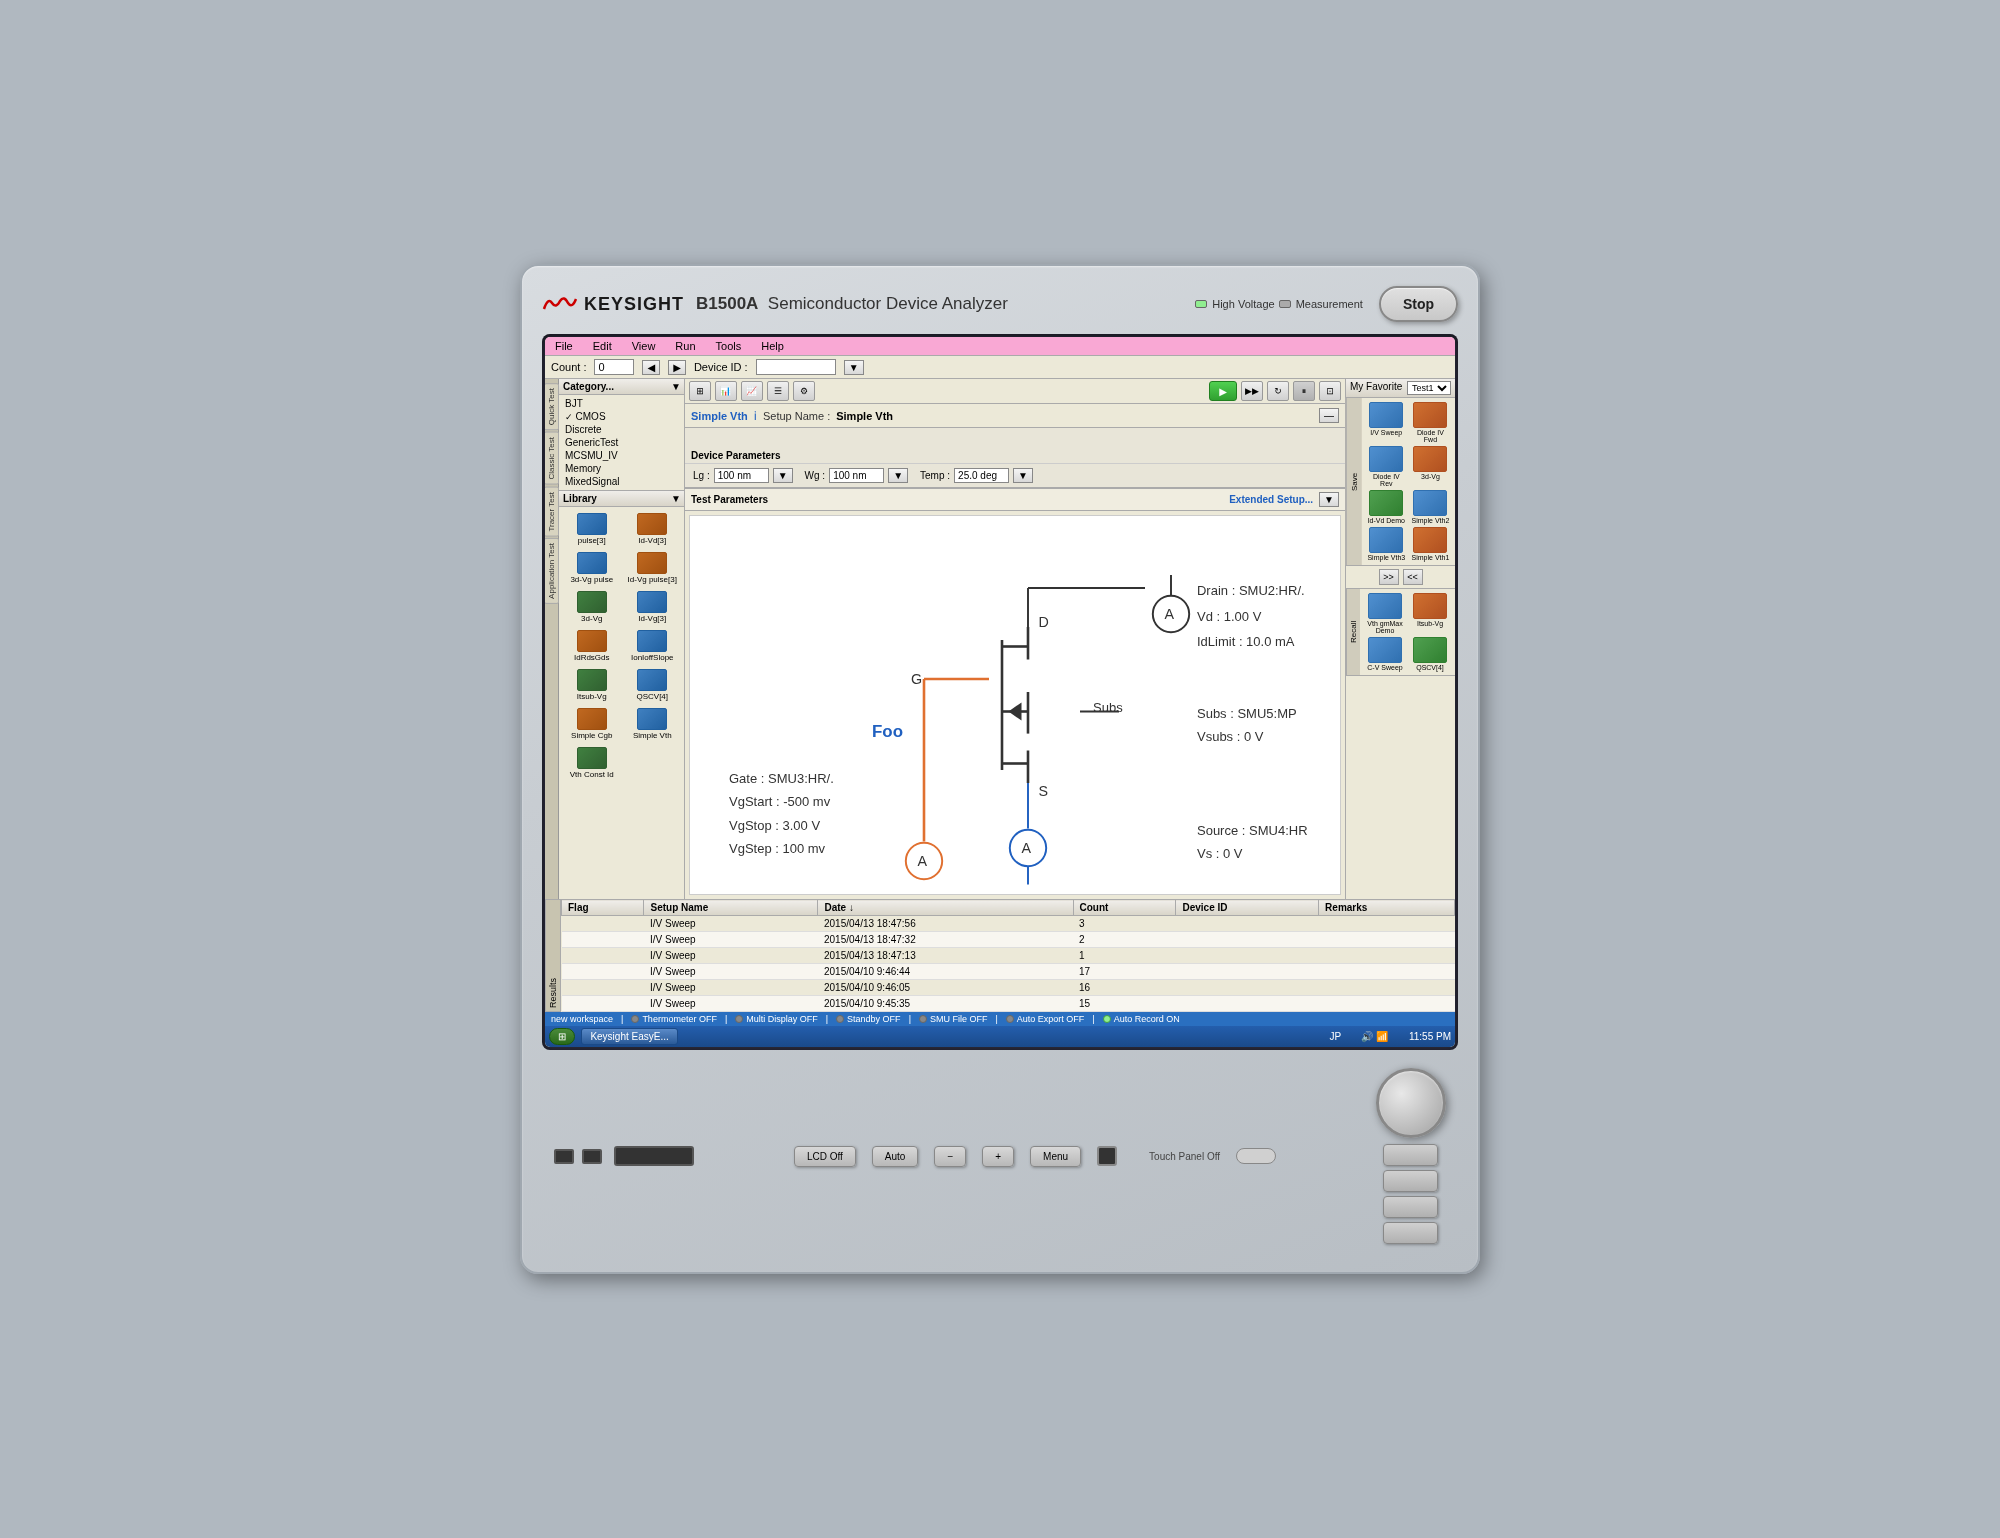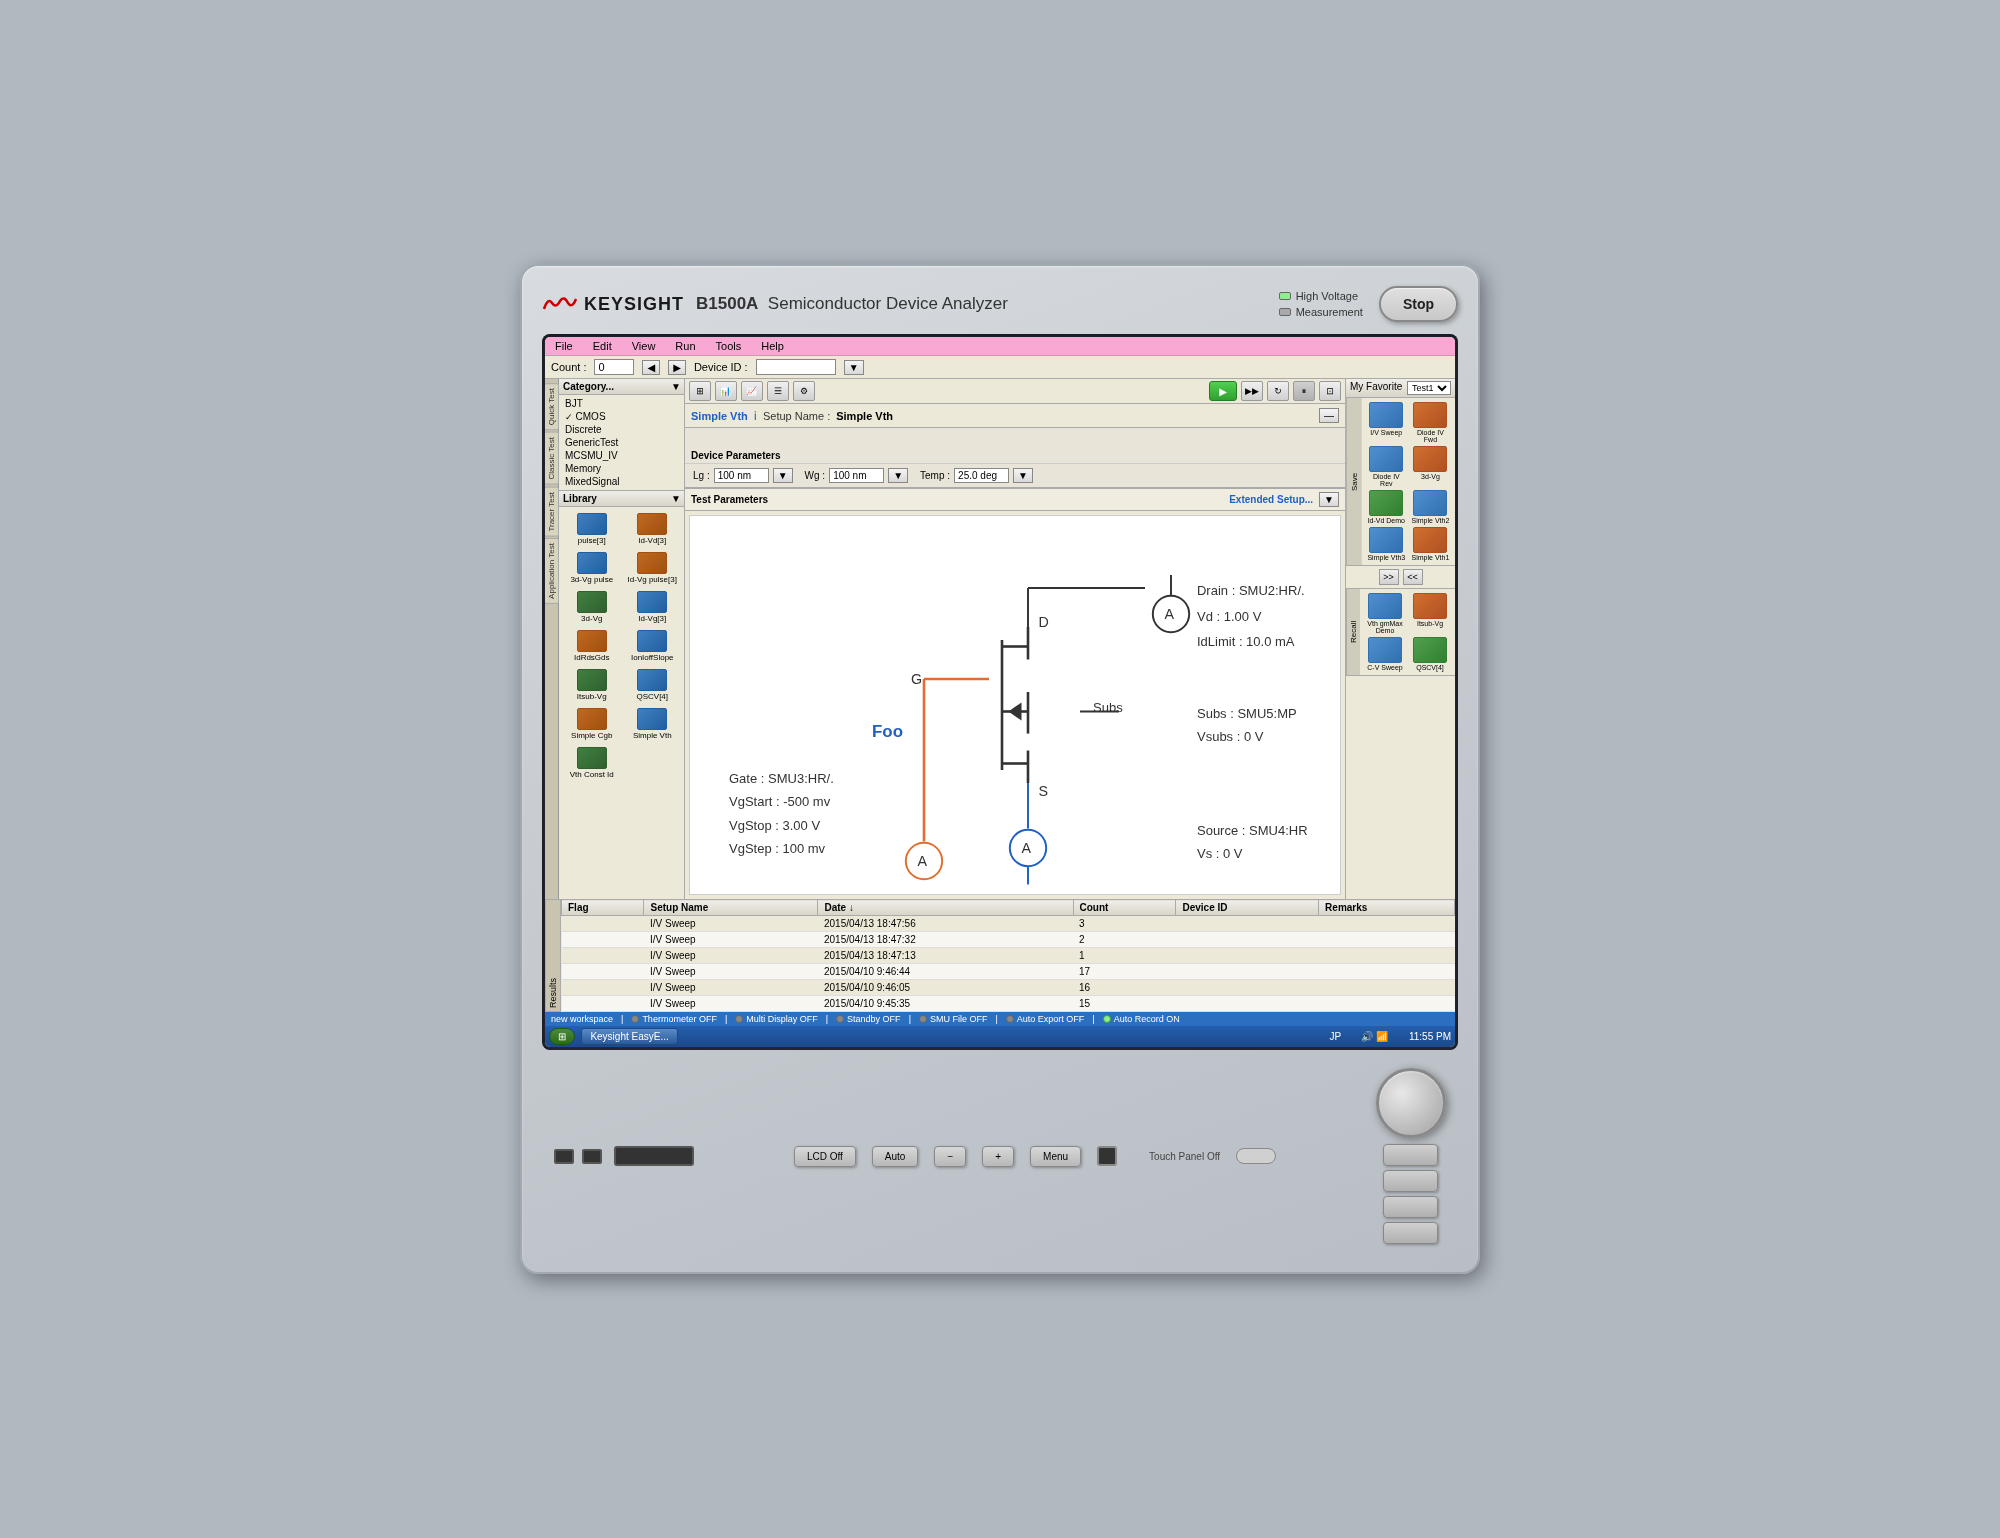--- a/index.html
+++ b/index.html
@@ -56,21 +56,21 @@
       border-radius: 20px;
       padding: 8px 22px;
       font-weight: bold;
       font-size: 14px;
       cursor: pointer;
       box-shadow: 2px 2px 5px rgba(0,0,0,0.3), inset 0 1px 1px rgba(255,255,255,0.6);
       color: #222;
     }
     .right-panel-labels {
       display: flex;
-      flex-direction: column;
+      flex-direction: row;
       gap: 4px;
       font-size: 11px;
       color: #333;
     }
     .right-indicator {
       display: flex;
       align-items: center;
       gap: 5px;
     }
     .indicator-led {

